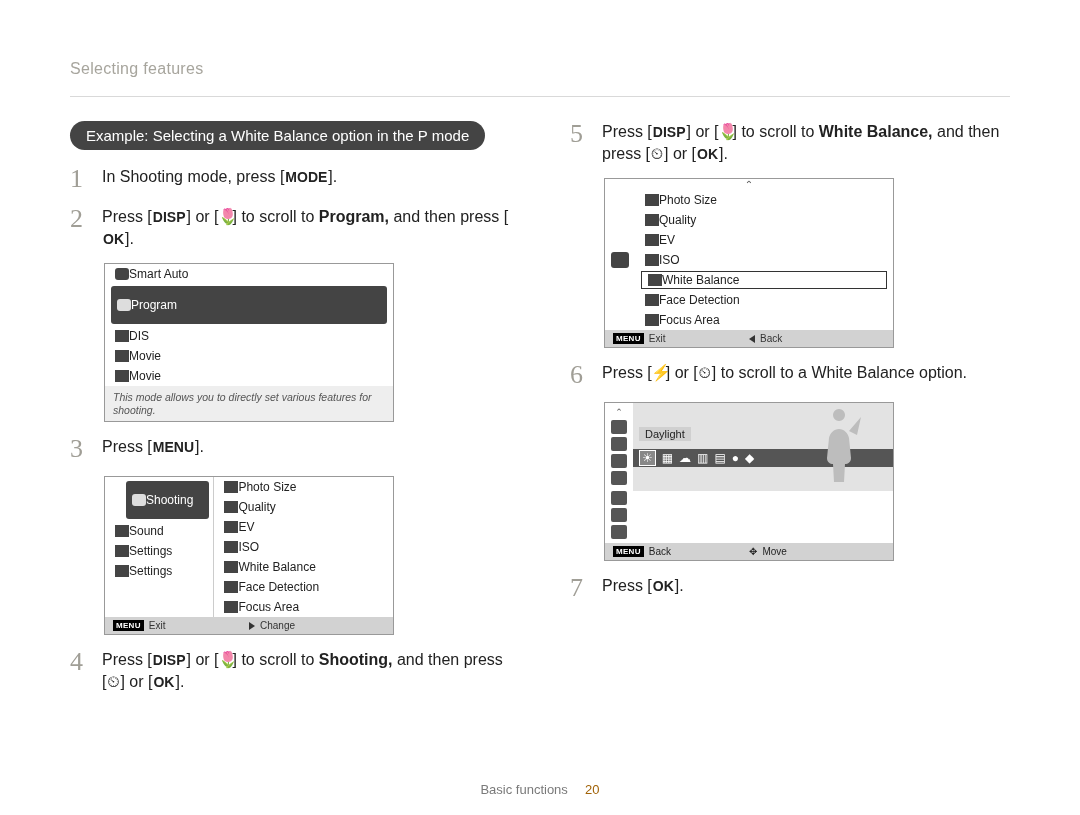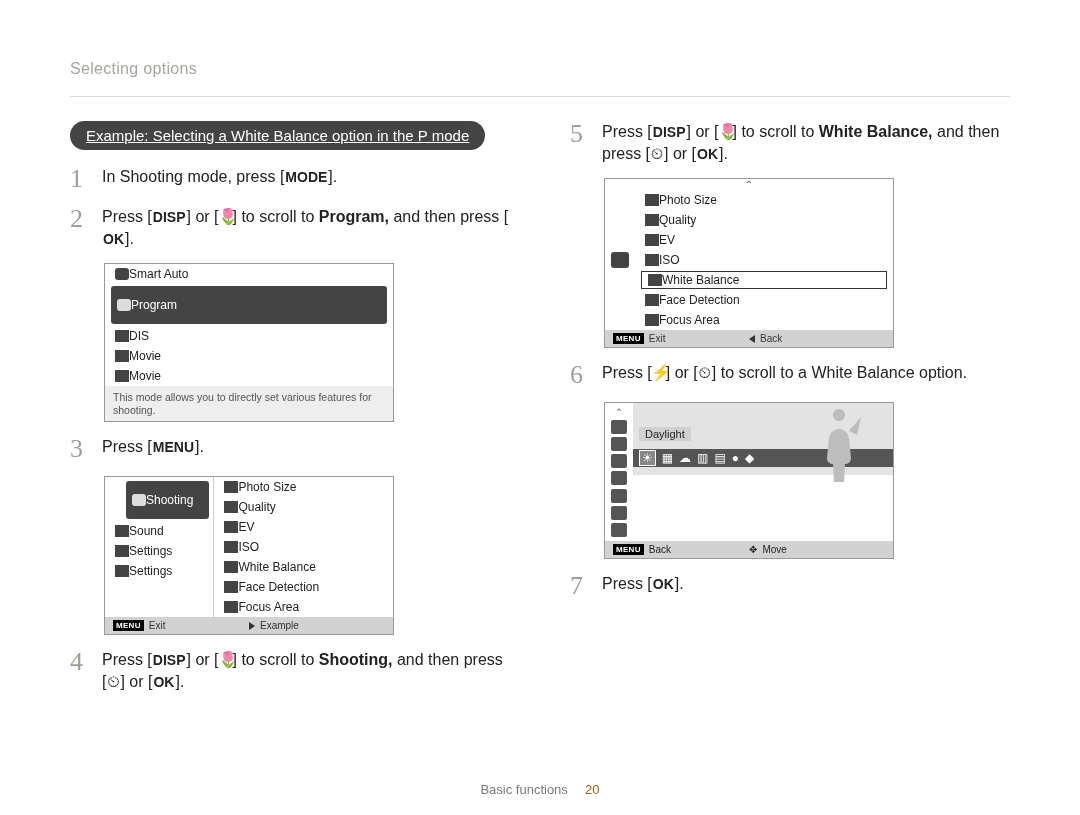--- a/index.html
+++ b/index.html
@@ -26,21 +26,20 @@
   .columns { display: flex; gap: 60px; }
   .col { flex: 1; }
   .pill {
     display: inline-block;
     background: #444;
     color: #fff;
     font-size: 15px;
     padding: 6px 16px;
     border-radius: 16px;
     margin-bottom: 16px;
-    text-decoration: underline;
   }
   .step { display: flex; gap: 12px; margin-bottom: 14px; }
   .num {
     font-size: 26px;
     font-weight: 300;
     color: #a09e96;
     line-height: 1;
     min-width: 20px;
     font-family: Georgia, serif;
   }
@@ -62,20 +61,21 @@
   }
   .lcd-row { display: flex; align-items: center; gap: 0; padding: 3px 10px; }
   .lcd-row.sel { background: #444; color: #fff; border-radius: 3px; margin: 2px 6px; padding: 12px 6px; }
   .lcd-row.sel2 { border: 1px solid #333; margin: 1px 6px; padding: 1px 6px; }
   .lcd-desc {
     background: #eee;
     font-size: 10.5px;
     color: #555;
     padding: 5px 8px;
     line-height: 1.2;
+    font-style: italic;
   }
   .lcd-foot {
     background: #d2d2d2;
     font-size: 10px;
     color: #333;
     display: flex;
     padding: 3px 8px;
   }
   .lcd-foot .half { flex: 1; display: flex; align-items: center; gap: 5px; }
   .menu-badge {
@@ -88,21 +88,21 @@
   .ico { width: 14px; height: 12px; display: inline-block; background: #444; }
   .ico-round { border-radius: 3px; }
   .tri { display:inline-block; width:0;height:0;border-top:4px solid transparent;border-bottom:4px solid transparent;border-left:6px solid #333; }
   .tri-l { border-left:none; border-right:6px solid #333; }
   .up-tick { text-align: center; font-size: 10px; color: #555; }
 
   .lcd-wb { width: 290px; border:1px solid #999; margin:8px 0 14px 34px; font-size:12px; }
   .wb-top { display:flex; }
   .wb-side { width: 28px; background:#fff; display:flex; flex-direction:column; align-items:center; padding:4px 0; gap:3px; }
   .wb-side .sq { width:16px; height:14px; background:#555; border-radius:2px; }
-  .wb-view { flex:1; background:#e3e3e3; position:relative; height:72px; }
+  .wb-view { flex:1; background:#e3e3e3; position:relative; height:88px; }
   .wb-label-row { position:absolute; top:24px; left:6px; background:#d0d0d0; padding:1px 6px; font-size:11px; }
   .wb-icons-row { position:absolute; top:46px; left:0; right:0; background:#555; color:#fff; display:flex; gap:6px; padding:2px 6px; height:18px; align-items:center; }
   .wb-icons-row .sel { background:#888; border:1px solid #fff; padding:0 2px; }
   .silhouette {
     position:absolute; right:24px; top:6px; width:60px; height:80px;
     color:#bbb;
   }
   .foot2 { background:#d2d2d2; display:flex; font-size:10px; padding:3px 8px; }
   .foot2 .half { flex:1; display:flex; gap:5px; align-items:center; }
 
@@ -113,21 +113,21 @@
     text-align: center;
     font-size: 13px;
     color: #7a7a7a;
   }
   .footer .pn { color: #a16207; margin-left: 10px; }
 </style>
 </head>
 <body>
 
 <div class="page">
-  <div class="crumb">Selecting options</div>
+  <div class="crumb">Selecting features</div>
   <hr class="hr">
 
   <div class="columns">
 
     <div class="col">
 
       <div class="pill">Example: Selecting a White Balance option in the P mode</div>
 
       
       <div class="step">
@@ -230,21 +230,21 @@
               </div>
           </div>
         </div>
         <div class="lcd-foot">
           <div class="half">
               <span class="menu-badge">MENU</span>
               <span>Exit</span>
             </div>
           <div class="half">
               <span class="tri"></span>
-              <span>Example</span>
+              <span>Change</span>
             </div>
         </div>
       </div>
 
       
       <div class="step">
         <div class="num">4</div>
         <div class="step-body">
           <span>Press [</span><span class="keycap">DISP</span><span>] or [</span><span class="icon">🌷</span><span>] to scroll to </span><b>Shooting,</b><span> and then press [</span><span class="icon">⏲</span><span>] or [</span><span class="keycap">OK</span><span>].</span>
         </div>

